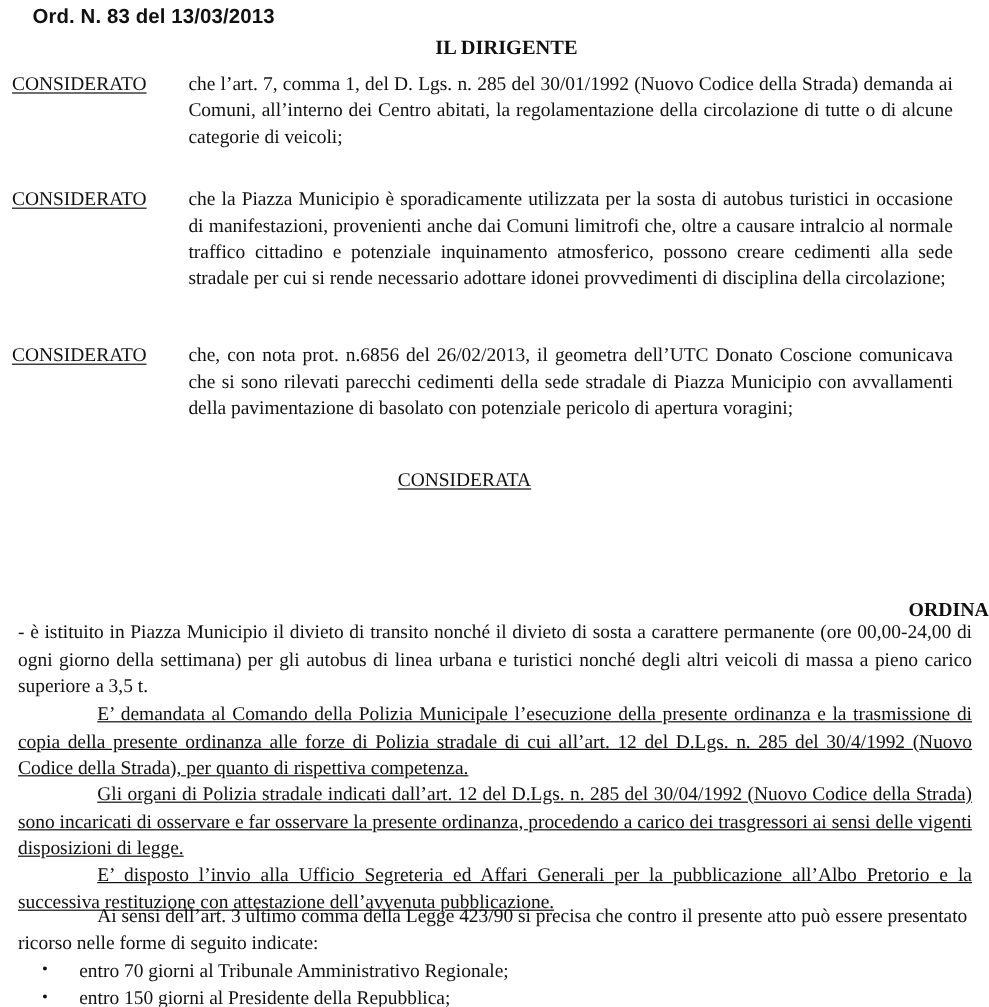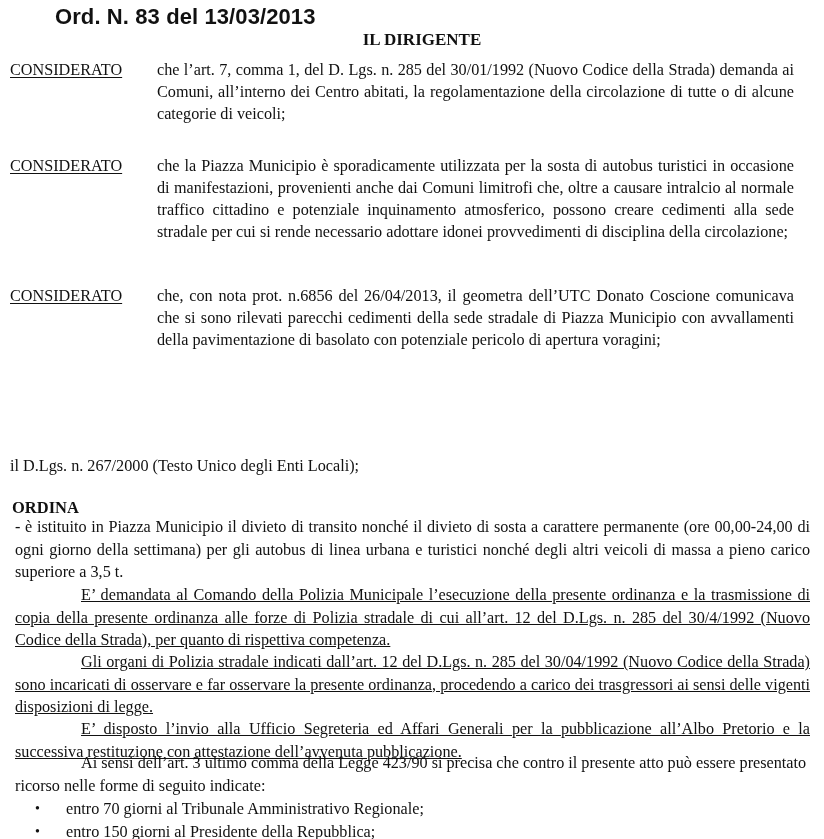--- a/index.html
+++ b/index.html
@@ -4,39 +4,39 @@
 <style>
   html, body { margin: 0; padding: 0; background: #ffffff; }
   body {
     width: 824px; height: 839px; overflow: hidden; position: relative;
     color: #111111;
     font-family: "Liberation Serif", "DejaVu Serif", serif;
   }
   .header {
     position: absolute; left: 27px; top: 4px;
     font-family: "Liberation Sans", "DejaVu Sans", sans-serif;
-    font-weight: bold; font-size: 22px; letter-spacing: 0.1px; margin-left: 28px;
+    font-weight: bold; font-size: 17px; letter-spacing: 0.1px;
   }
   .title {
     position: absolute; left: 0; width: 824px; top: 30px; text-align: center;
     font-weight: bold; font-size: 17px; padding-left: 20px; box-sizing: border-box;
   }
   .clause {
     position: absolute; left: 10px; width: 790px;
     display: flex; font-size: 16.2px; line-height: 22px; justify-content: center;
   }
   .clause .label {
     width: 147px; flex: 0 0 147px;
     text-decoration: underline; text-underline-offset: 2px;
   }
   .clause .text {
     flex: 1; text-align: justify; padding-right: 6px;
   }
   .ordina {
-    position: absolute; left: 0; width: 824px; top: 498px; text-align: left;
+    position: absolute; left: 0; width: 824px; top: 498px; text-align: right;
     font-weight: bold; font-size: 16.5px; padding-left: 12px; box-sizing: border-box;
   }
   .para {
     position: absolute; left: 15px; width: 795px;
     font-size: 16.2px; line-height: 22.5px; text-align: justify;
   }
   .para.indent { text-indent: 66px; }
   .para.left { text-align: left; }
   .bullets {
     position: absolute; left: 15px; top: 798px; width: 795px;
@@ -58,28 +58,28 @@
   <div class="text">che l’art. 7, comma 1, del D. Lgs. n. 285 del 30/01/1992 (Nuovo Codice della Strada) demanda ai Comuni, all’interno dei Centro abitati, la regolamentazione della circolazione di tutte o di alcune categorie di veicoli;</div>
 </div>
 
 <div class="clause" style="top:155px;">
   <div class="label">CONSIDERATO</div>
   <div class="text">che la Piazza Municipio è sporadicamente utilizzata per la sosta di autobus turistici in occasione di manifestazioni, provenienti anche dai Comuni limitrofi che, oltre a causare intralcio al normale traffico cittadino e potenziale inquinamento atmosferico, possono creare cedimenti alla sede stradale per cui si rende necessario adottare idonei provvedimenti di disciplina della circolazione;</div>
 </div>
 
 <div class="clause" style="top:285px;">
   <div class="label">CONSIDERATO</div>
-  <div class="text">che, con nota prot. n.6856 del 26/04/2013, il geometra dell’UTC Donato Coscione comunicava che si sono rilevati parecchi cedimenti della sede stradale di Piazza Municipio con avvallamenti della pavimentazione di basolato con potenziale pericolo di apertura voragini;</div>
+  <div class="text">che, con nota prot. n.6856 del 26/02/2013, il geometra dell’UTC Donato Coscione comunicava che si sono rilevati parecchi cedimenti della sede stradale di Piazza Municipio con avvallamenti della pavimentazione di basolato con potenziale pericolo di apertura voragini;</div>
 </div>
 
 <div class="clause" style="top:389px;">
+  <div class="label">CONSIDERATA</div>
 </div>
 
 <div class="clause" style="top:455px;">
-  <div class="text">il D.Lgs. n. 267/2000 (Testo Unico degli Enti Locali);</div>
 </div>
 
 <div class="ordina">ORDINA</div>
 
 <div class="para" style="top:516px;">- è istituito in Piazza Municipio il divieto di transito nonché il divieto di sosta a carattere permanente (ore 00,00-24,00 di ogni giorno della settimana) per gli autobus di linea urbana e turistici nonché degli altri veicoli di massa a pieno carico superiore a 3,5 t.</div>
 <div class="para indent" style="top:584px;text-decoration:underline;">E’ demandata al Comando della Polizia Municipale l’esecuzione della presente ordinanza e la trasmissione di copia della presente ordinanza alle forze di Polizia stradale di cui all’art. 12 del D.Lgs. n. 285 del 30/4/1992 (Nuovo Codice della Strada), per quanto di rispettiva competenza.</div>
 <div class="para indent" style="top:651px;text-decoration:underline;">Gli organi di Polizia stradale indicati dall’art. 12 del D.Lgs. n. 285 del 30/04/1992 (Nuovo Codice della Strada) sono incaricati di osservare e far osservare la presente ordinanza, procedendo a carico dei trasgressori ai sensi delle vigenti disposizioni di legge.</div>
 <div class="para indent" style="top:718px;text-decoration:underline;">E’ disposto l’invio alla Ufficio Segreteria ed Affari Generali per la pubblicazione all’Albo Pretorio e la successiva restituzione con attestazione dell’avvenuta pubblicazione.</div>
 <div class="para indent left" style="top:752px;">Ai sensi dell’art. 3 ultimo comma della Legge 423/90 si precisa che contro il presente atto può essere presentato ricorso nelle forme di seguito indicate:</div>
 

